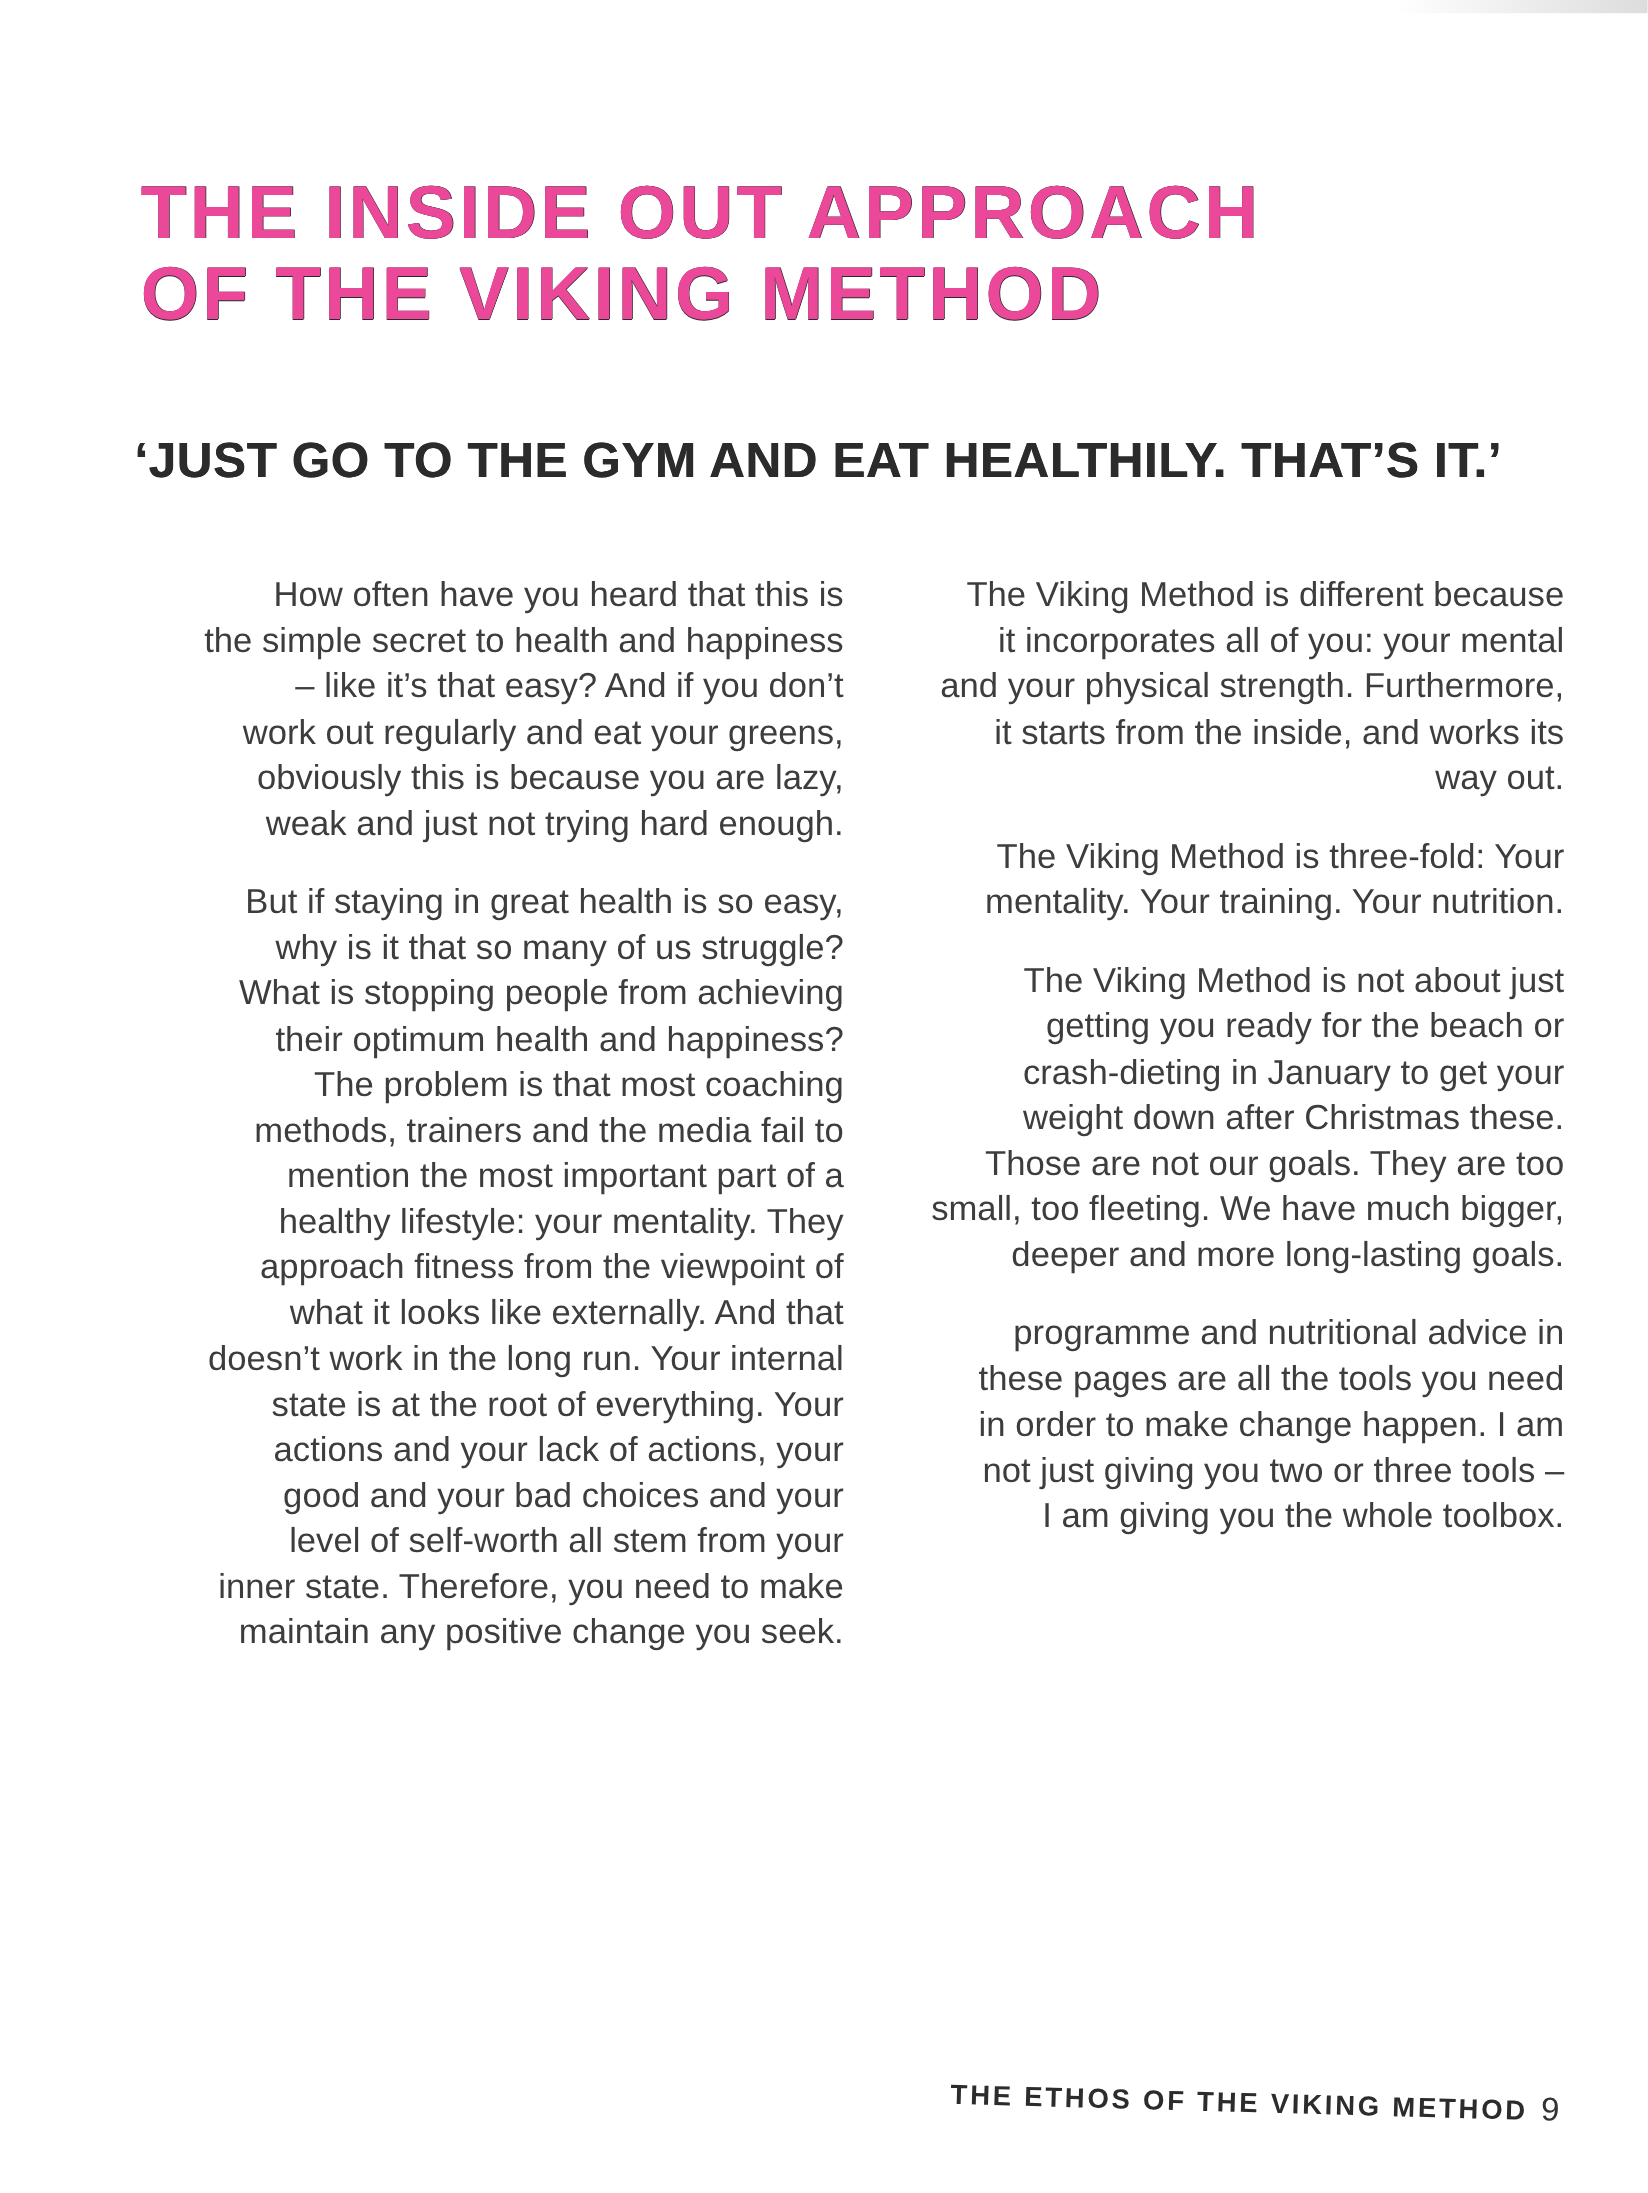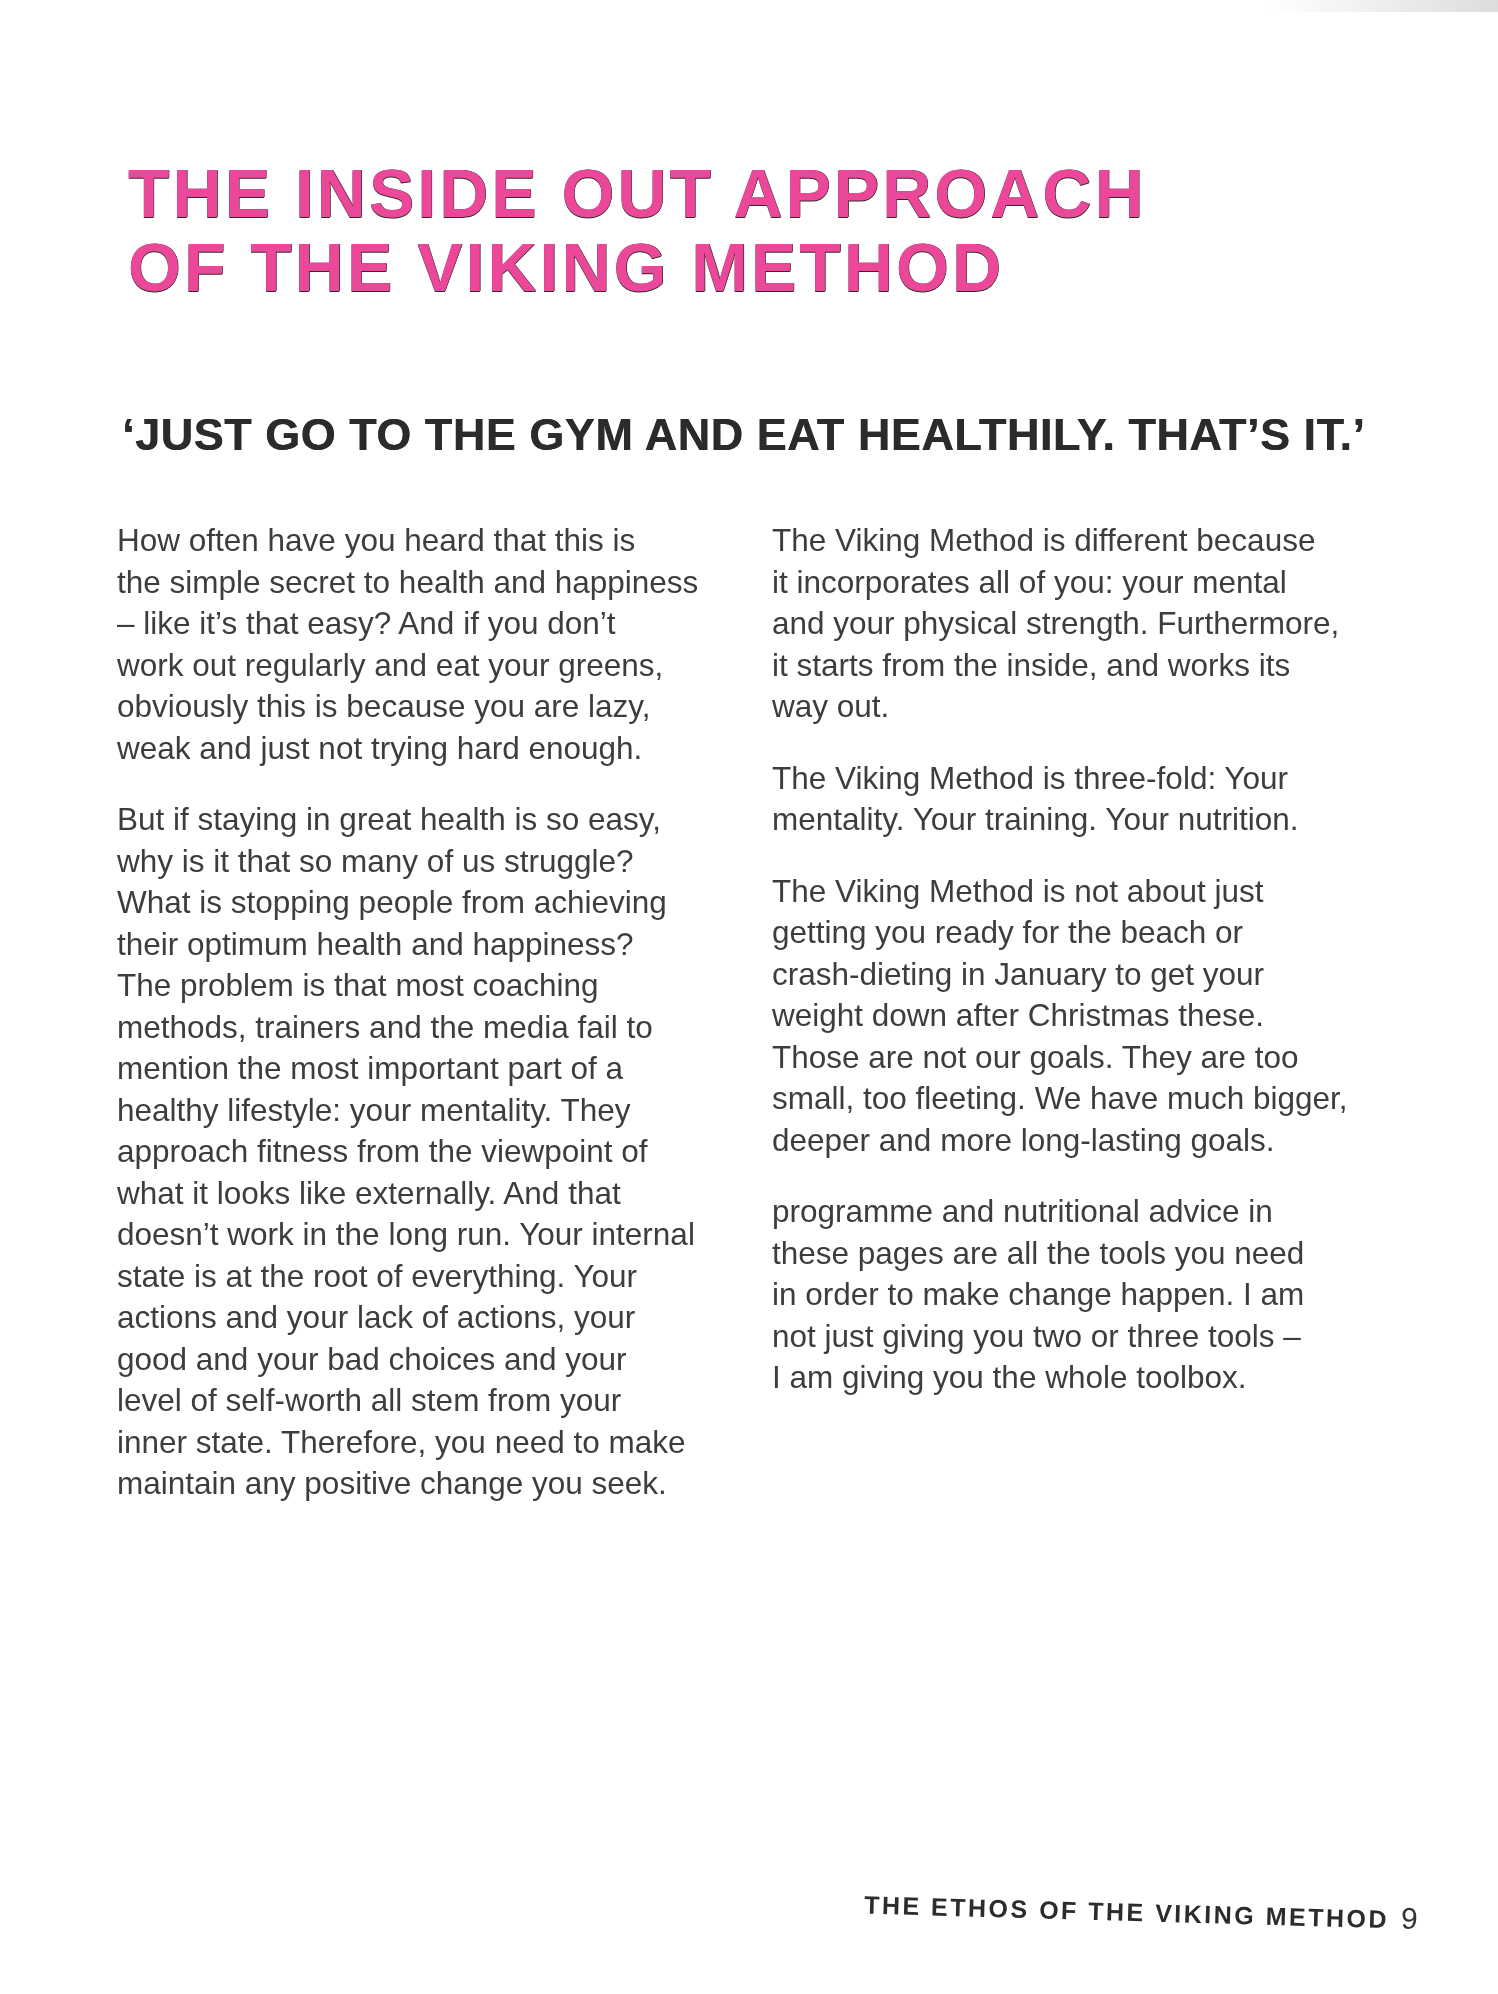--- a/index.html
+++ b/index.html
@@ -32,41 +32,41 @@
     line-height: 74px;
     font-weight: 700;
     letter-spacing: 3px;
     color: #ec4899;
     text-shadow: 0.6px 0 0 #2b2b2b, 0 0.6px 0 #2b2b2b;
     white-space: nowrap;
   }
   .pull-quote-heading {
     position: absolute;
     left: 122px;
-    top: 408px;
+    top: 392px;
     font-size: 45px;
     line-height: 54px;
     font-weight: 700;
     letter-spacing: 0.5px;
     color: #2b2b2b;
     text-shadow: 0.4px 0 0 #2b2b2b;
     white-space: nowrap;
   }
   .column {
     position: absolute;
     top: 520px;
     width: 650px;
     font-size: 31.5px;
     line-height: 41.5px;
     font-weight: 400;
     color: #3d3d3d;
   }
   .column-left  { left: 117px; }
   .column-right { left: 772px; }
-  .para { margin: 0 0 30px 0; }
+  .para { margin: 0 0 30px 0; text-align: right; }
   .line { white-space: nowrap; }
   .running-footer {
     position: absolute;
     right: 80px;
     top: 1902px;
     font-size: 25px;
     font-weight: 700;
     letter-spacing: 2.5px;
     color: #2c2c2c;
     white-space: nowrap;

